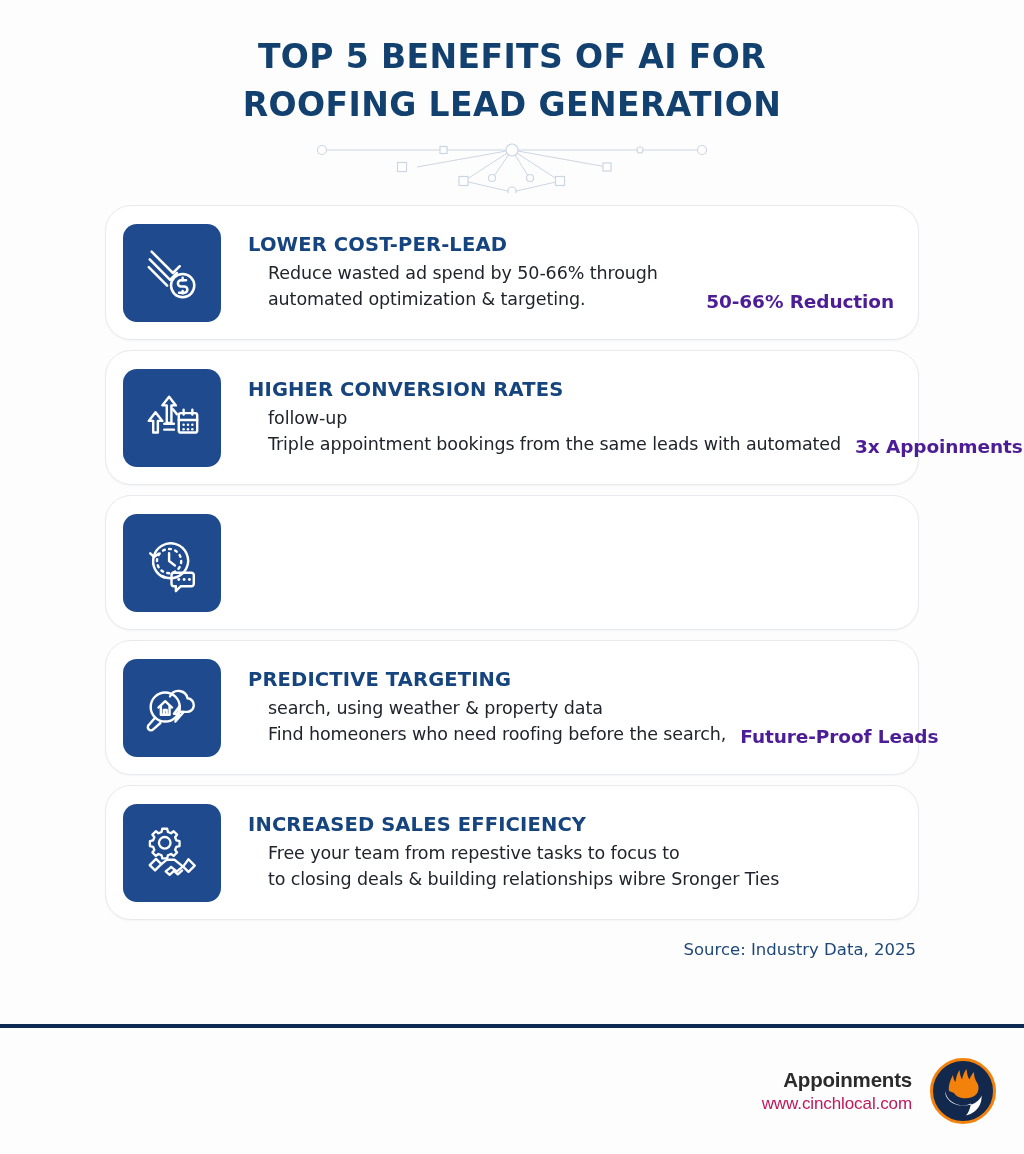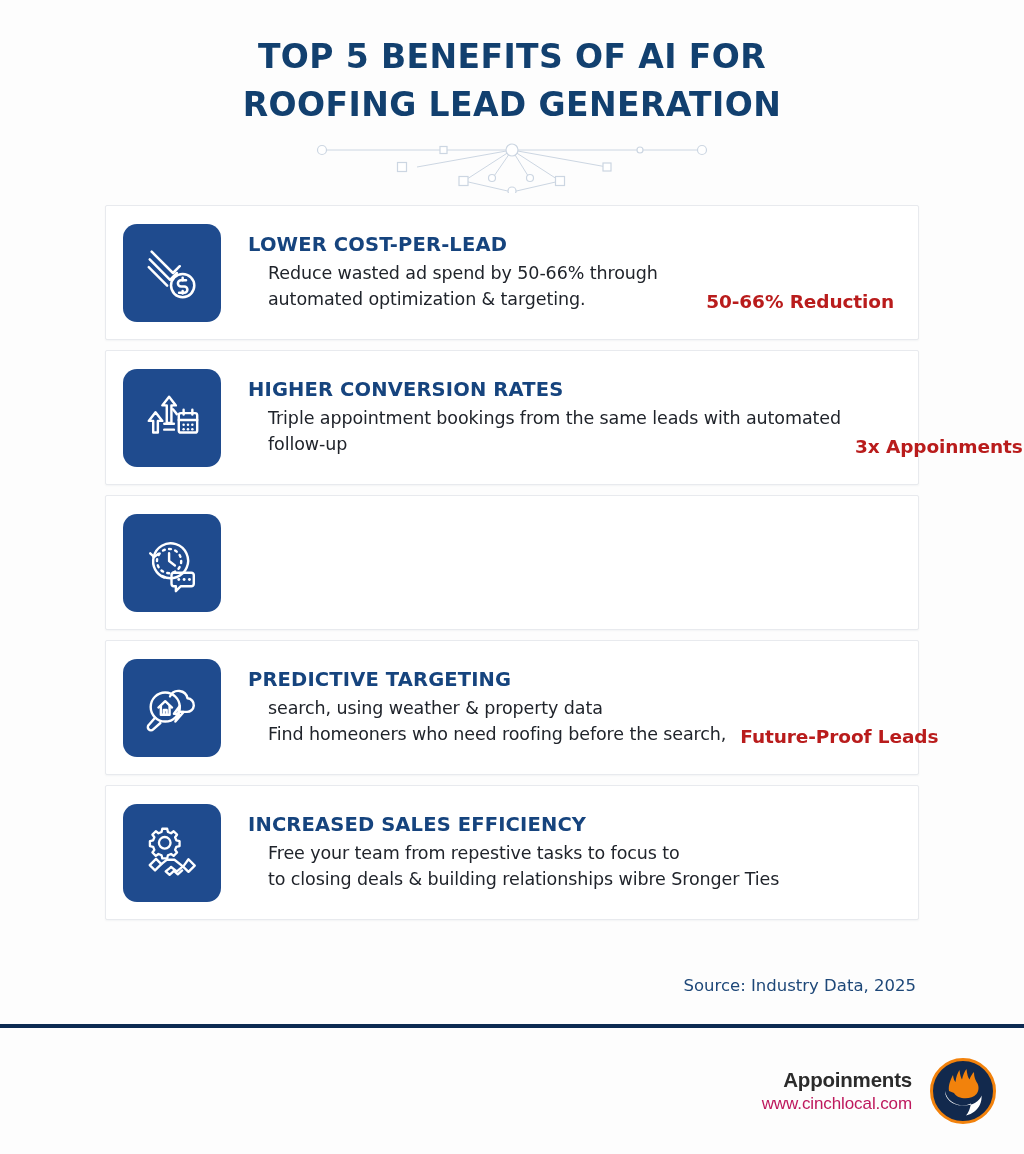--- a/index.html
+++ b/index.html
@@ -60,21 +60,21 @@
     display: flex;
     flex-direction: column;
     gap: 10px;
   }
 
   .card {
     position: relative;
     height: 135px;
     background: #ffffff;
     border: 1px solid #e8eaee;
-    border-radius: 2px;
+    border-radius: 26px;
     box-shadow: 0 1px 2px rgba(20,40,70,0.045);
     display: flex;
     align-items: center;
     padding: 0 22px 0 17px;
   }
 
   .icon-tile {
     flex: 0 0 auto;
     width: 98px;
     height: 98px;
@@ -126,31 +126,31 @@
     letter-spacing: -0.1px;
   }
 
   .card-desc .dline { display: block; white-space: nowrap; }
 
   .card-value {
     flex: 0 0 auto;
     font-family: "DejaVu Sans", sans-serif;
     font-size: 18.5px;
     font-weight: bold;
-    color: #b91c1c;
+    color: #4c1d95;
     white-space: nowrap;
     letter-spacing: -0.1px;
     padding-bottom: 1px;
   }
 
   .card-value:empty { display: none; }
 
   
   .source {
-    margin-top: 56px;
+    margin-top: 20px;
     padding-right: 108px;
     text-align: right;
     font-family: "DejaVu Sans", sans-serif;
     font-size: 16.5px;
     color: #1d4778;
   }
 
   
   .divider {
     position: absolute;
@@ -283,22 +283,22 @@
           <circle cx="53" cy="39" r="1.3" fill="#ffffff" stroke="none"></circle>
           <circle cx="44" cy="43.5" r="1.3" fill="#ffffff" stroke="none"></circle>
           <circle cx="48.5" cy="43.5" r="1.3" fill="#ffffff" stroke="none"></circle>
           <circle cx="53" cy="43.5" r="1.3" fill="#ffffff" stroke="none"></circle>
         </svg>
       </div>
       <div class="card-body">
         <div class="card-heading">HIGHER CONVERSION RATES</div>
         <div class="card-text-row">
           <div class="card-desc">
+            <span class="dline">follow-up</span>
             <span class="dline">Triple appointment bookings from the same leads with automated</span>
-            <span class="dline">follow-up</span>
           </div>
           <div class="card-value">3x Appoinments</div>
         </div>
       </div>
     </div>
 
     <div class="card">
       <div class="icon-tile">
         <svg viewBox="0 0 64 64" fill="none" stroke="#ffffff" stroke-width="2.5" stroke-linecap="round" stroke-linejoin="round">
           <path d="M13 26 A18 18 0 1 1 22 45.5"></path>

